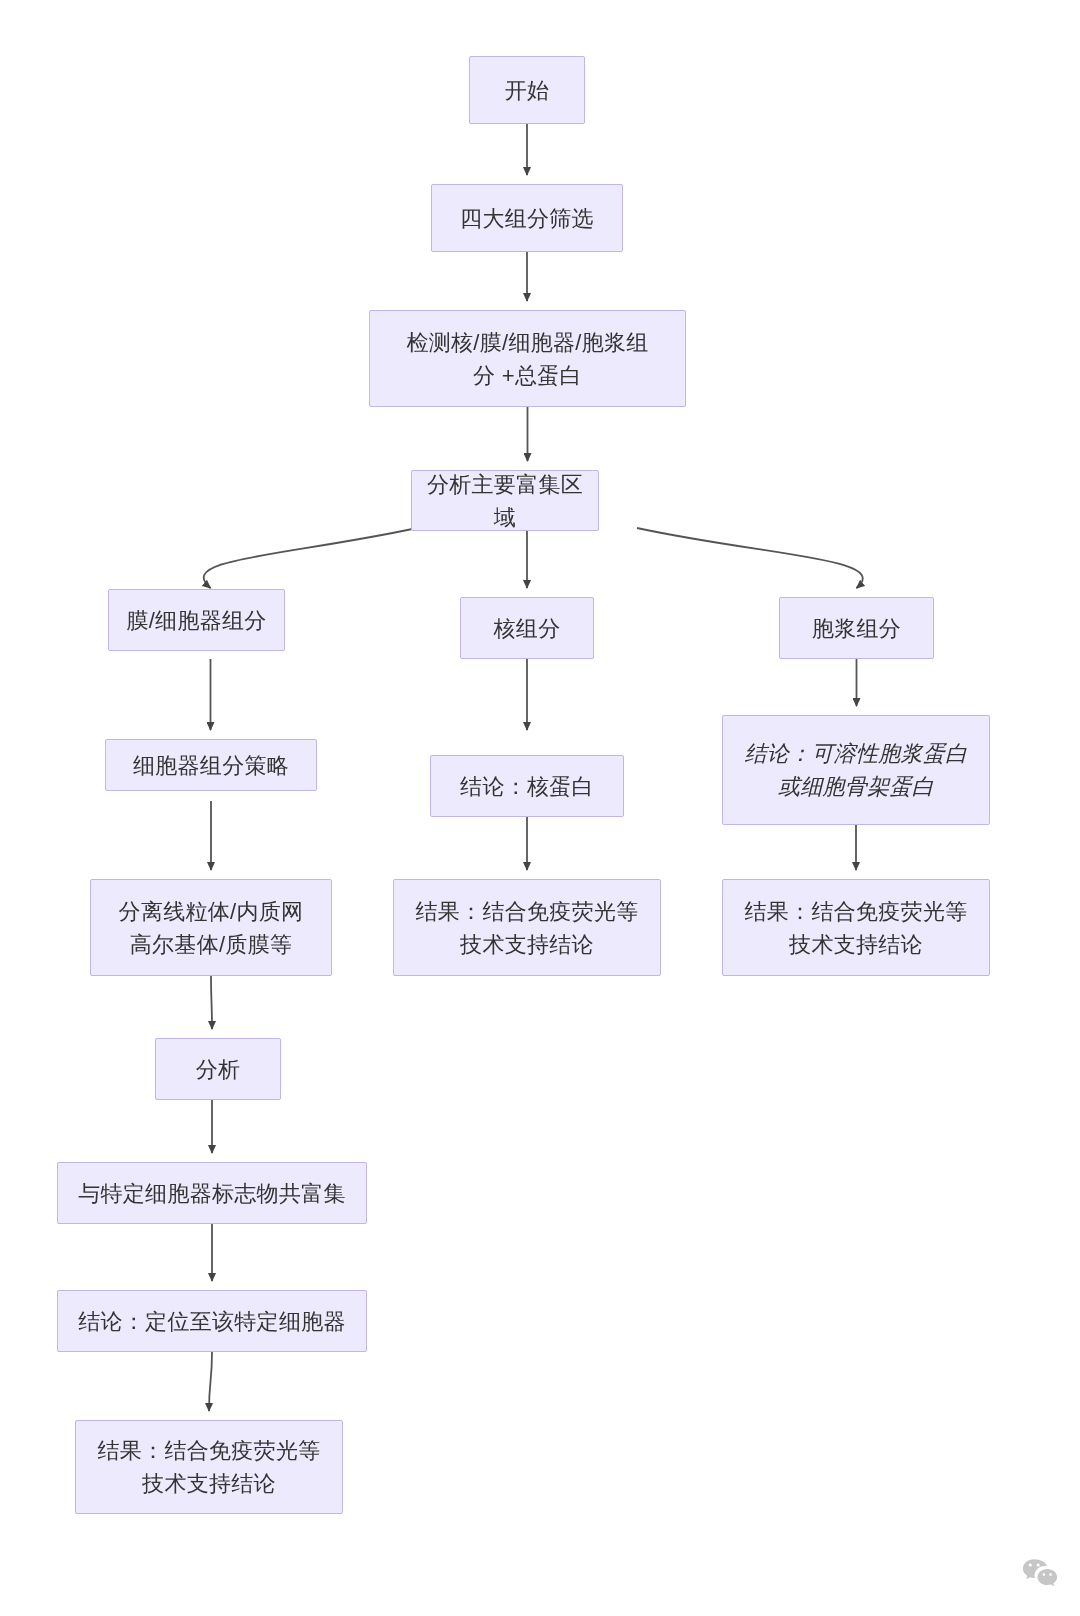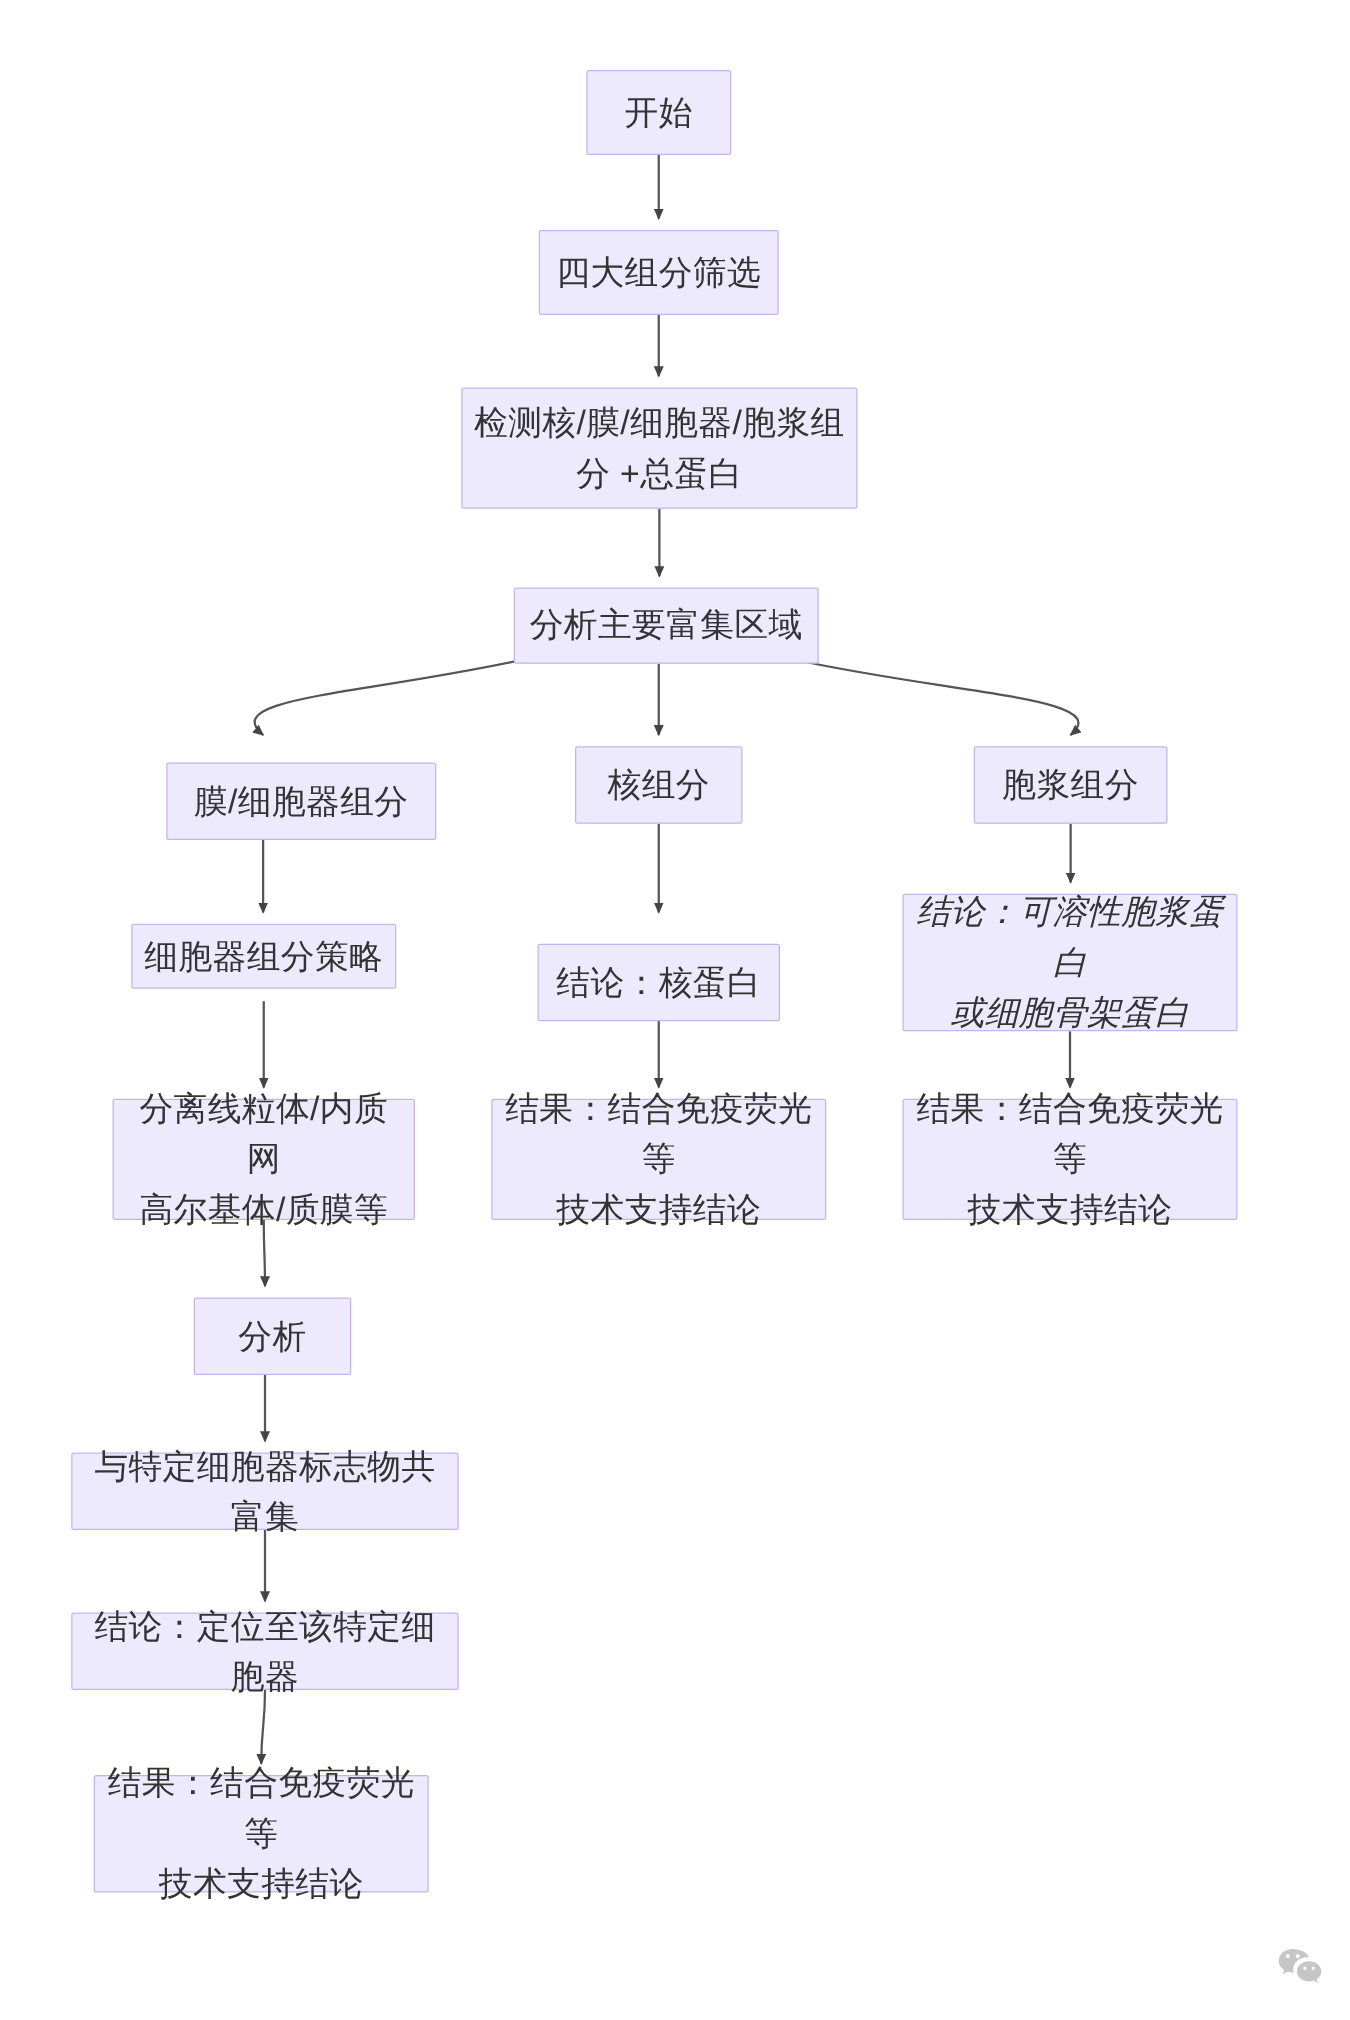--- a/index.html
+++ b/index.html
@@ -39,21 +39,21 @@
     position: absolute;
     box-sizing: border-box;
     background: #ECEAFC;
     border: 1.6px solid #C3B4EC;
     border-radius: 2px;
     display: flex;
     align-items: center;
     justify-content: center;
     text-align: center;
     color: #333333;
-    font-size: 27px;
+    font-size: 22px;
     line-height: 1.5;
     letter-spacing: 0.3px;
     z-index: 2;
     padding: 4px 8px;
   }
 
   .node .node-label {
     display: block;
     white-space: pre-line;
   }
@@ -115,24 +115,24 @@
       <div class="node" style="left: 469px; top: 56px; width: 116px; height: 68px;">
         <span class="node-label">开始</span>
       </div>
       <div class="node" style="left: 431px; top: 184px; width: 192px; height: 68px;">
         <span class="node-label">四大组分筛选</span>
       </div>
       <div class="node" style="left: 369px; top: 310px; width: 317px; height: 97px;">
         <span class="node-label">检测核/膜/细胞器/胞浆组
 分 +总蛋白</span>
       </div>
-      <div class="node" style="left: 411px; top: 470px; width: 244px; height: 61px;">
+      <div class="node" style="left: 411px; top: 470px; width: 188px; height: 61px;">
         <span class="node-label">分析主要富集区域</span>
       </div>
-      <div class="node" style="left: 108px; top: 610px; width: 216px; height: 62px; margin-left: 25px;">
+      <div class="node" style="left: 108px; top: 589px; width: 177px; height: 62px;">
         <span class="node-label">膜/细胞器组分</span>
       </div>
       <div class="node" style="left: 460px; top: 597px; width: 134px; height: 62px;">
         <span class="node-label">核组分</span>
       </div>
       <div class="node" style="left: 779px; top: 597px; width: 155px; height: 62px;">
         <span class="node-label">胞浆组分</span>
       </div>
       <div class="node" style="left: 105px; top: 739px; width: 212px; height: 52px;">
         <span class="node-label">细胞器组分策略</span>

